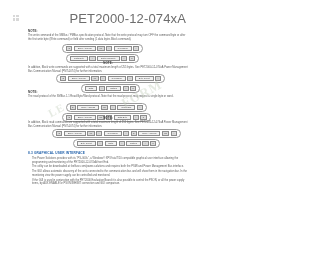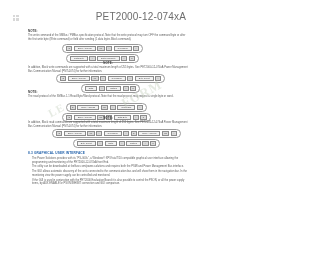--- a/index.html
+++ b/index.html
@@ -19,21 +19,21 @@
   }
   .hdr-mark{
     position:absolute;left:13px;top:15px;width:6px;height:6px;
     display:block;
   }
   .hdr-mark .sq{
     position:absolute;background:#d8d8d8;
   }
   .hdr-title{
     position:absolute;right:14px;top:11px;
-    font-size:10px;letter-spacing:.15px;
+    font-size:13px;letter-spacing:.15px;
     color:#6d6d6d;font-weight:400;
     white-space:nowrap;
   }
 
   
   .note-head{
     font-size:2.9px;font-weight:700;color:#3b3b3b;
     letter-spacing:.1px;line-height:3.6px;
     margin:0 0 0.6px 0;
   }

